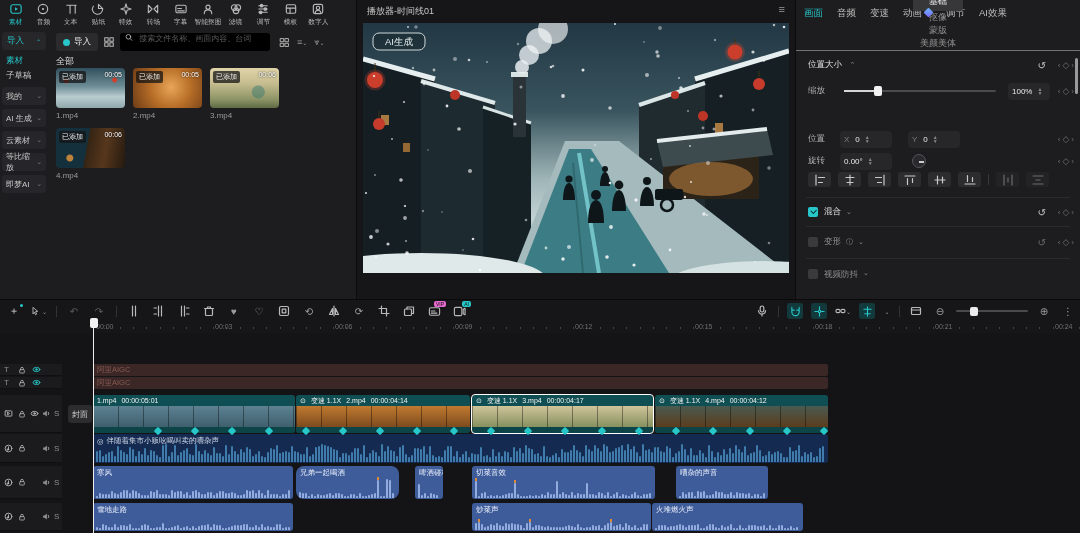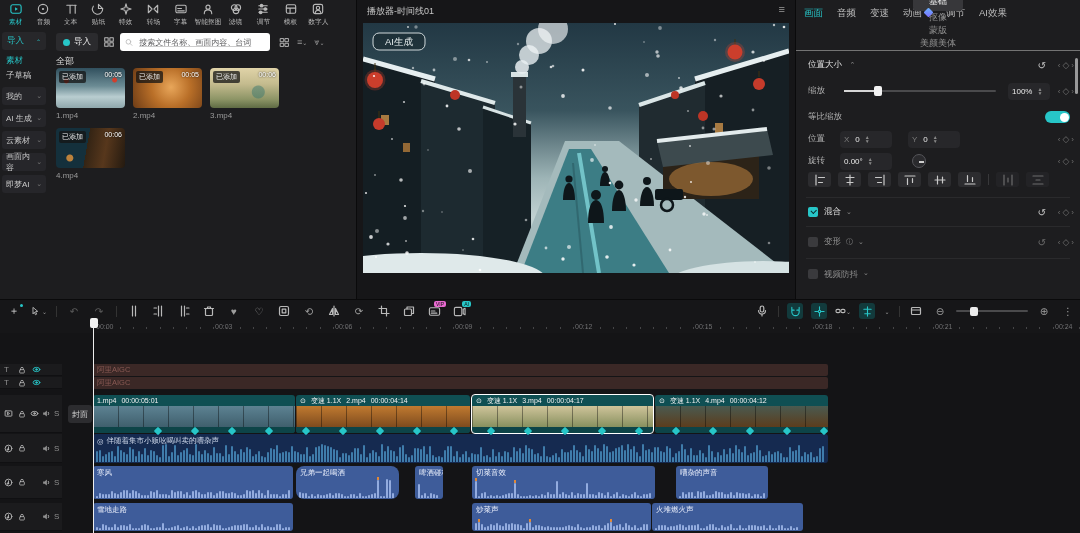--- a/index.html
+++ b/index.html
@@ -18,21 +18,21 @@
   .sidebar{left:0;top:29px;width:48px;bottom:0;height:270px;}
   .sb-head{margin:3px 2px;height:18px;border-radius:3px;background:#27272a;display:flex;align-items:center;justify-content:space-between;padding:0 5px;color:#27c6c8;font-size:8.5px;}
   .sb-item{height:15px;display:flex;align-items:center;padding-left:6px;font-size:8.5px;color:#cfcfcf;}
   .sb-item.on{color:#27c6c8;}
   .sb-drop{margin:4px 2px 0;height:18px;border-radius:3px;background:#26262a;display:flex;align-items:center;justify-content:space-between;padding:0 4px;font-size:8px;color:#c9c9c9;}
   .sb-drop i{font-style:normal;color:#777;font-size:7px;}
   .m-content{left:48px;top:29px;right:0;bottom:0;width:308px;height:270px;}
   .m-toolbar{left:8px;top:4px;height:18px;display:flex;align-items:center;gap:5px;}
   .imp-btn{height:18px;border-radius:3px;background:#2b2b2e;display:flex;align-items:center;gap:4px;padding:0 7px;font-size:8.5px;color:#eee;}
   .imp-dot{width:7px;height:7px;border-radius:50%;background:#27c6c8;}
-  .search{width:150px;height:18px;border-radius:3px;background:#ffffff;display:flex;align-items:center;gap:4px;padding:0 5px;text-decoration:underline;}
+  .search{width:150px;height:18px;border-radius:3px;background:#000000;display:flex;align-items:flex-start;gap:4px;padding:0 5px;}
   .search input{background:transparent;border:0;outline:0;color:#888;font-size:8px;width:100%;font-family:inherit;}
   .search input::placeholder{color:#5c5c5e;}
   .m-view-ic{display:flex;align-items:center;gap:7px;margin-left:4px;color:#9a9a9a;font-size:9px;}
   .all-lbl{left:8px;top:26px;font-size:9px;color:#ddd;}
   .thumb{width:69px;height:40px;border-radius:4px;overflow:hidden;position:absolute;}
   .th-badge{position:absolute;left:3px;top:3px;background:rgba(20,20,20,.75);color:#eee;font-size:7px;padding:1px 3px;border-radius:2px;}
   .th-dur{position:absolute;right:3px;top:3px;color:#fff;font-size:7px;text-shadow:0 0 2px #000;}
   .th-name{position:absolute;font-size:8px;color:#9a9a9a;}
   .t1{background:radial-gradient(circle at 15% 32%,rgba(214,60,40,.95) 2px,transparent 3px),radial-gradient(circle at 85% 30%,rgba(214,60,40,.95) 2px,transparent 3px),linear-gradient(180deg,#31505e 0%,#6b8b94 45%,#b9cdd0 72%,#8fa7ac 100%);}
   .t2{background:radial-gradient(circle at 55% 48%,#e8a65a 0%,#b96f28 45%,#6e3c16 100%);}
@@ -231,21 +231,21 @@
         </div>
       <div class="sb-drop">
           <span>AI 生成</span>
           <i>⌄</i>
         </div>
       <div class="sb-drop">
           <span>云素材</span>
           <i>⌄</i>
         </div>
       <div class="sb-drop">
-          <span>画面内容</span>
+          <span>等比缩放</span>
           <i>⌄</i>
         </div>
       <div class="sb-drop">
           <span>即梦AI</span>
           <i>⌄</i>
         </div>
     </div>
 
     <div class="abs m-content">
       <div class="abs m-toolbar">
@@ -500,24 +500,20 @@
           <span class="knob"></span>
         </span>
       <span class="valbox" style="left:212px;width:42px;">
           <span>100%</span>
           <span class="chev">
             <span>▲</span>
             <span>▼</span>
           </span>
         </span>
       <span class="ikeys">‹<span class="dia">◇</span>›</span>
-    </div>
-    <div class="insp-row" style="top:107px;">
-      <span class="ilbl">等比缩放</span>
-      <span class="toggle"></span>
     </div>
     <div class="insp-row" style="top:129px;">
       <span class="ilbl">位置</span>
       <span class="valbox" style="left:44px;width:52px;">
           <span class="ax">X</span>
           <span>0</span>
           <span class="chev">
             <span>▲</span>
             <span>▼</span>
           </span>

